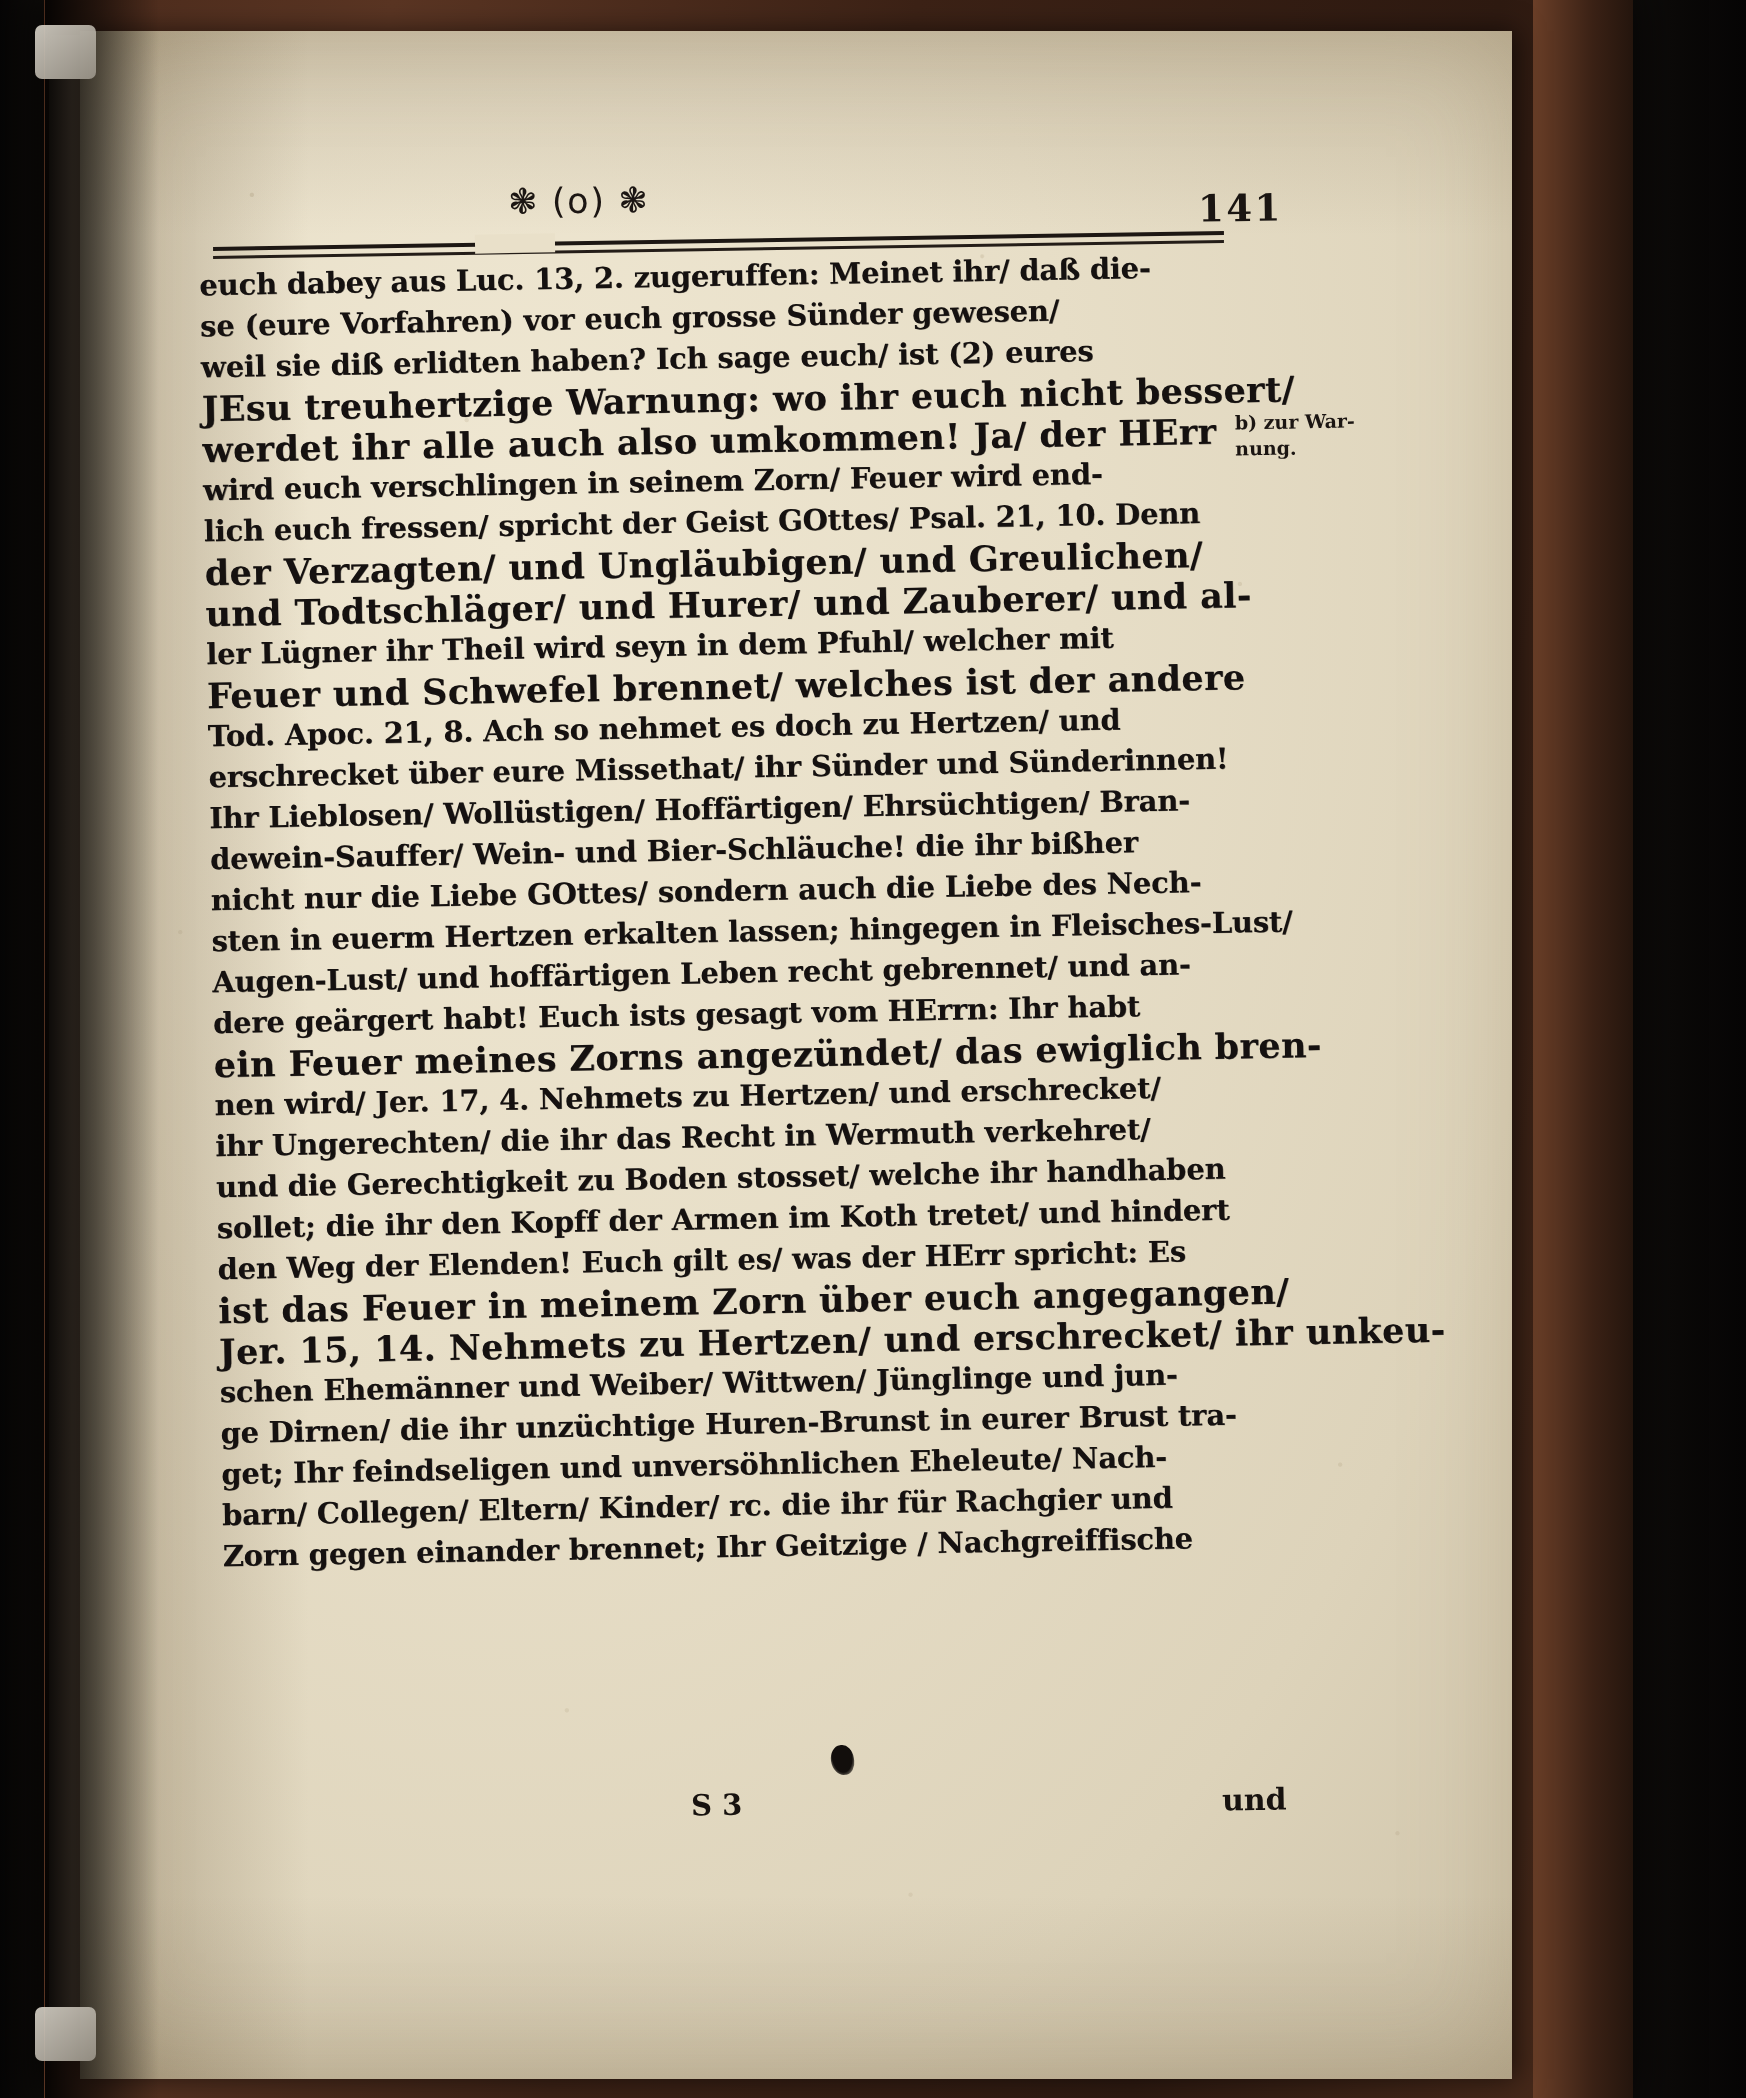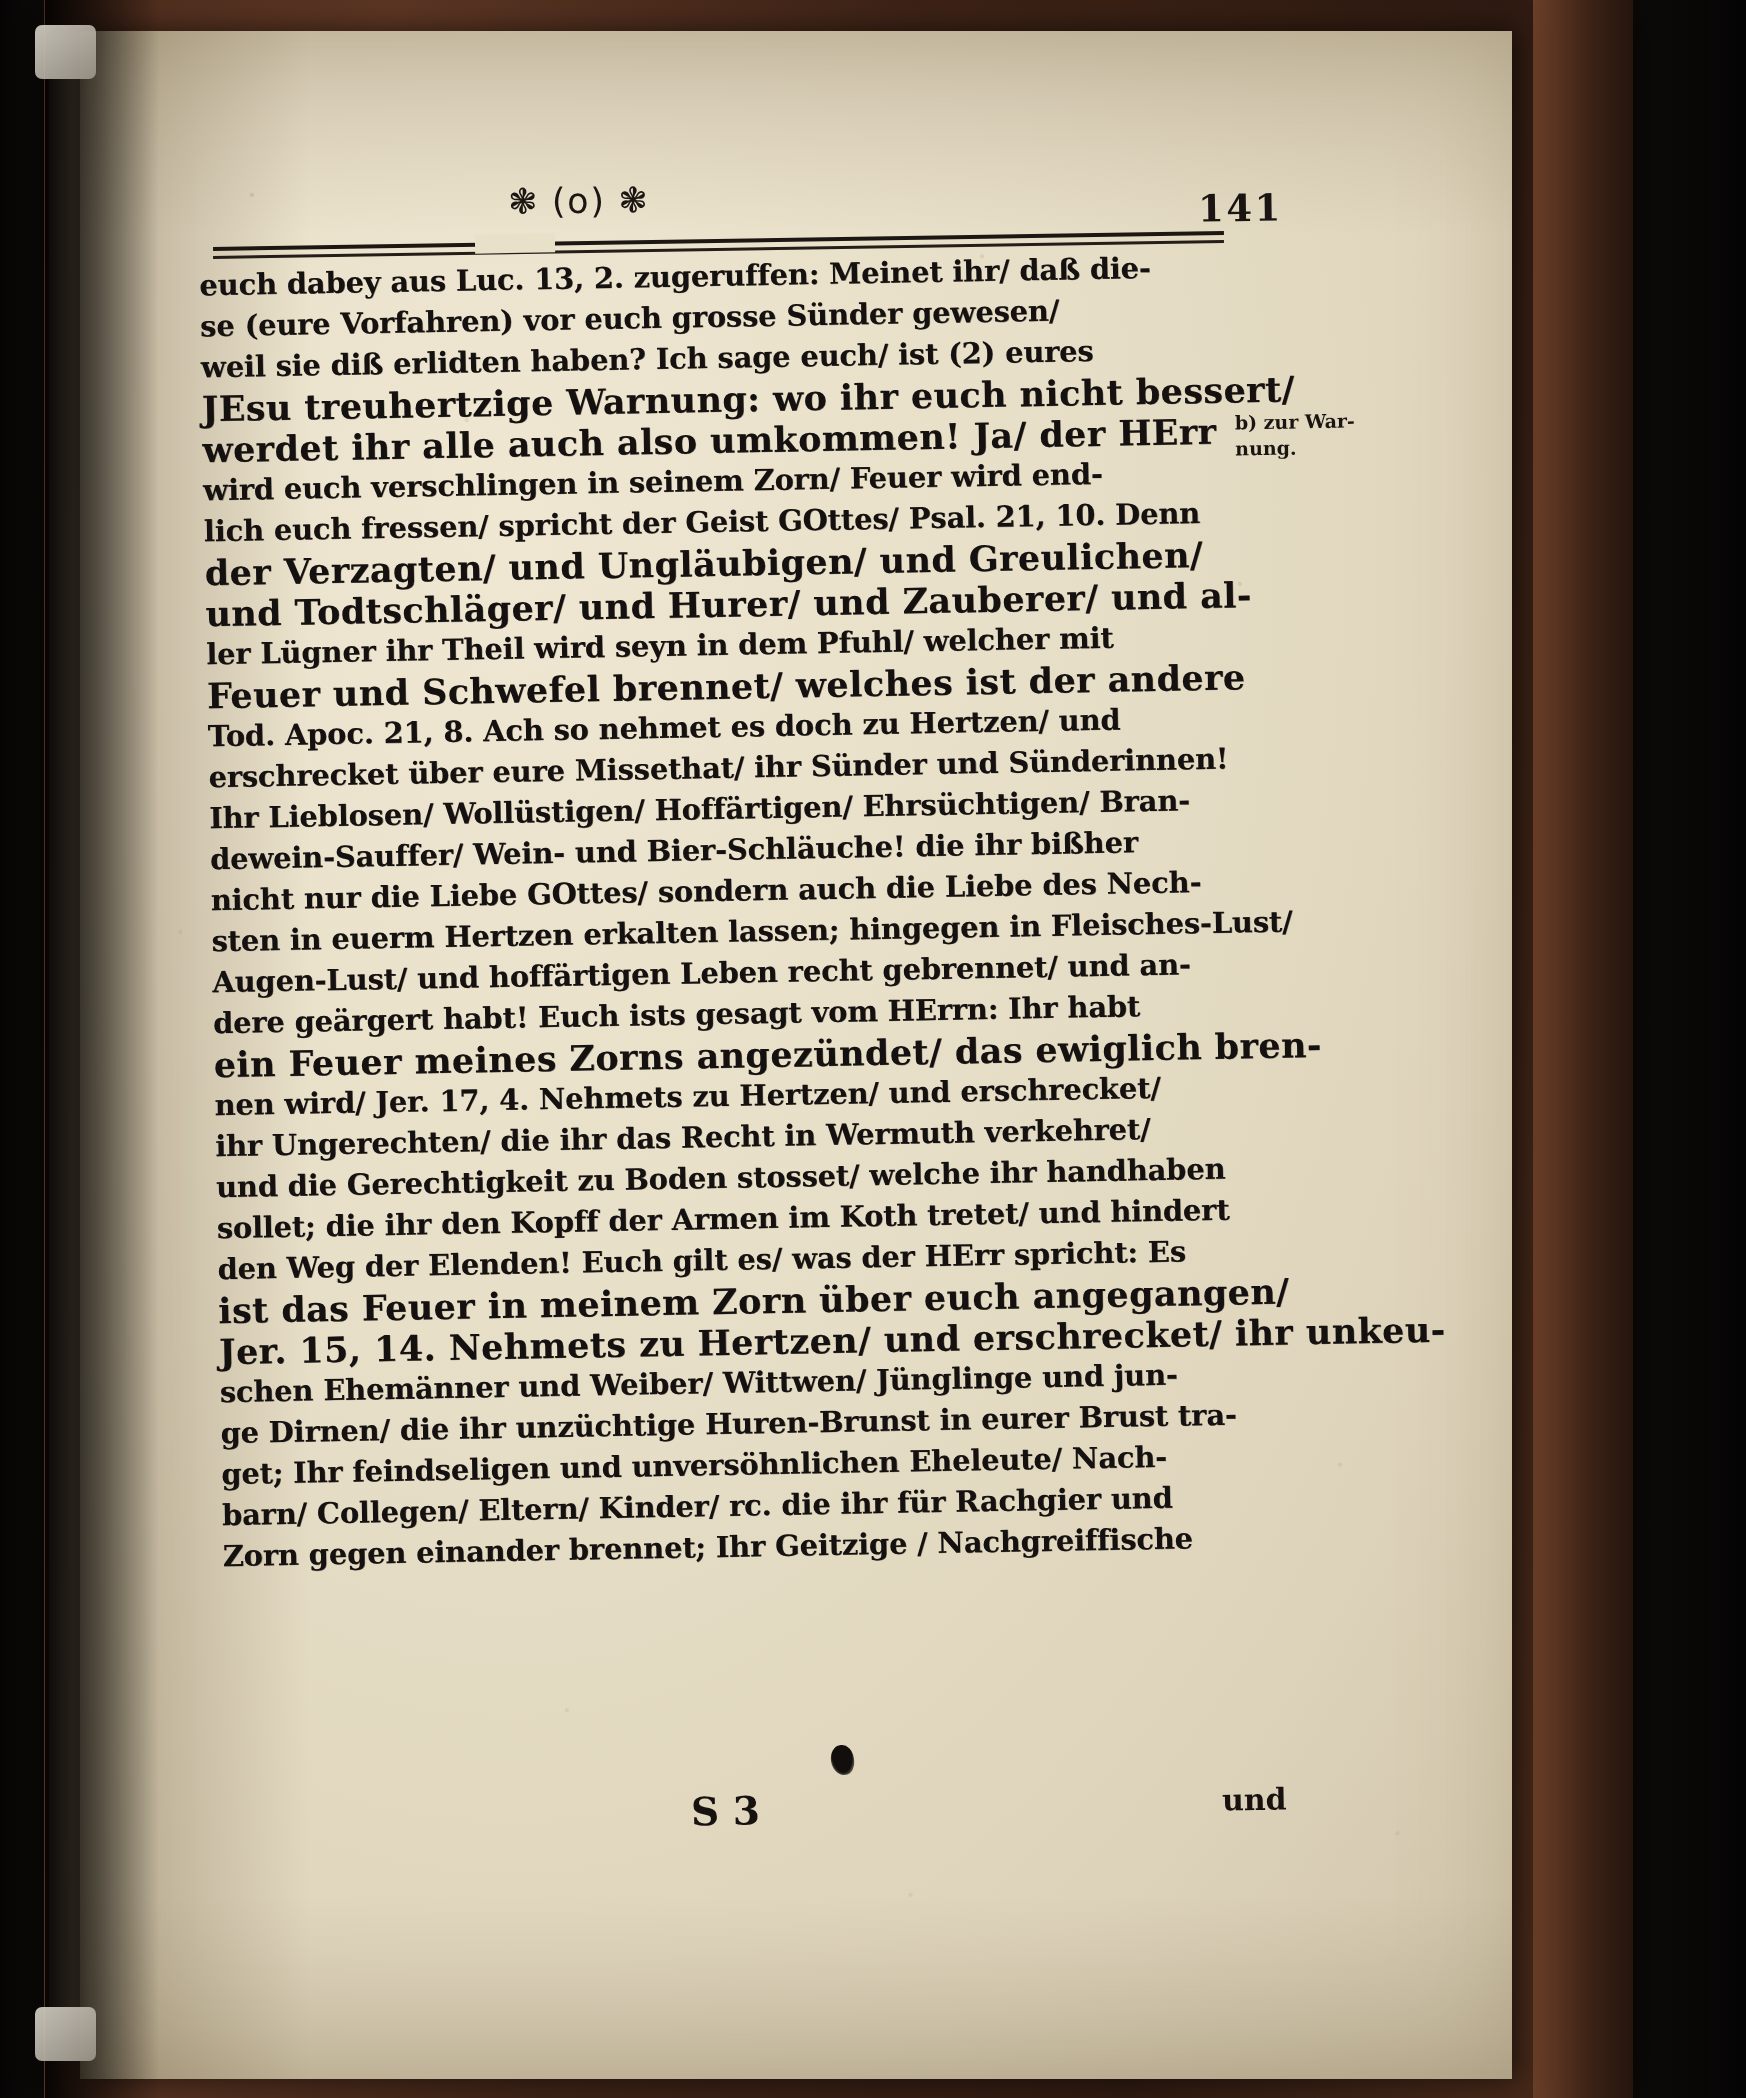--- a/index.html
+++ b/index.html
@@ -197,21 +197,21 @@
     color: #1b1512;
     font-weight: 700;
     transform: rotate(-1deg);
   }
 
   
   .signature {
     position: absolute;
     left: 611px; top: 1757px;
     font-family: "DejaVu Serif", serif;
-    font-size: 39px;
+    font-size: 29px;
     font-weight: 700;
     color: #17120f;
     transform: rotate(-1deg);
   }
   .catchword {
     position: absolute;
     right: 225px; top: 1751px;
     font-family: "DejaVu Serif", serif;
     font-size: 30px;
     font-weight: 700;

